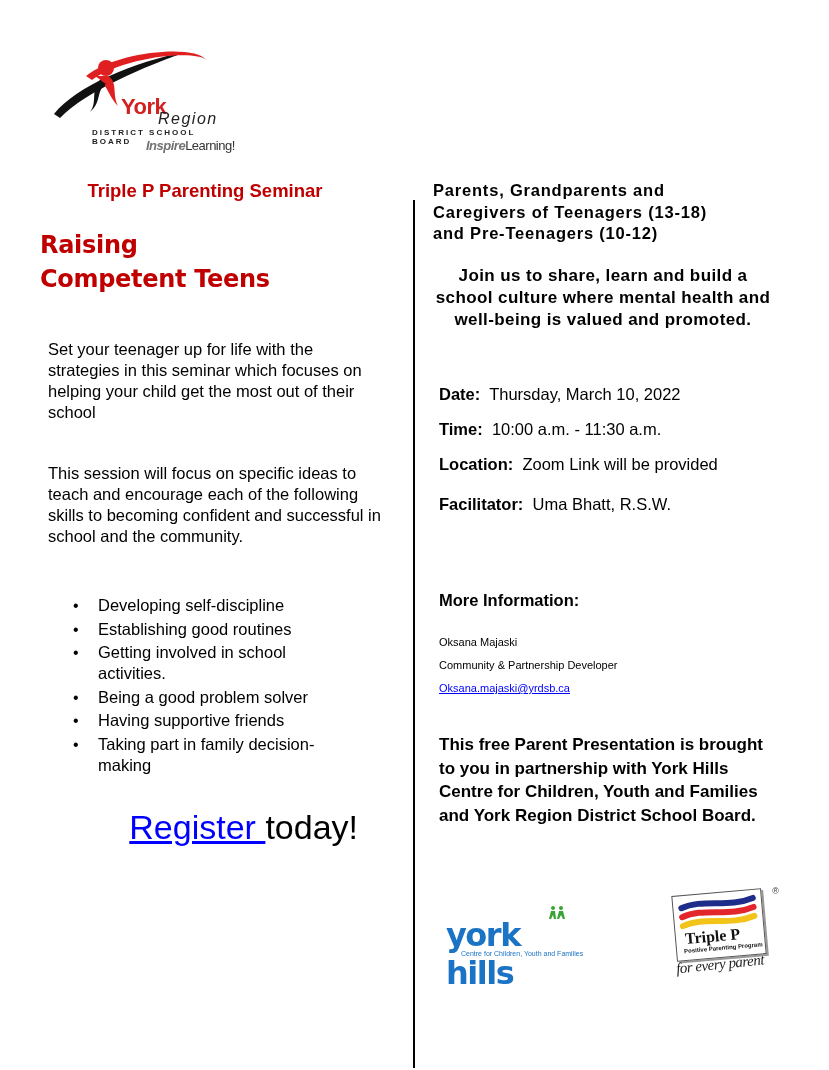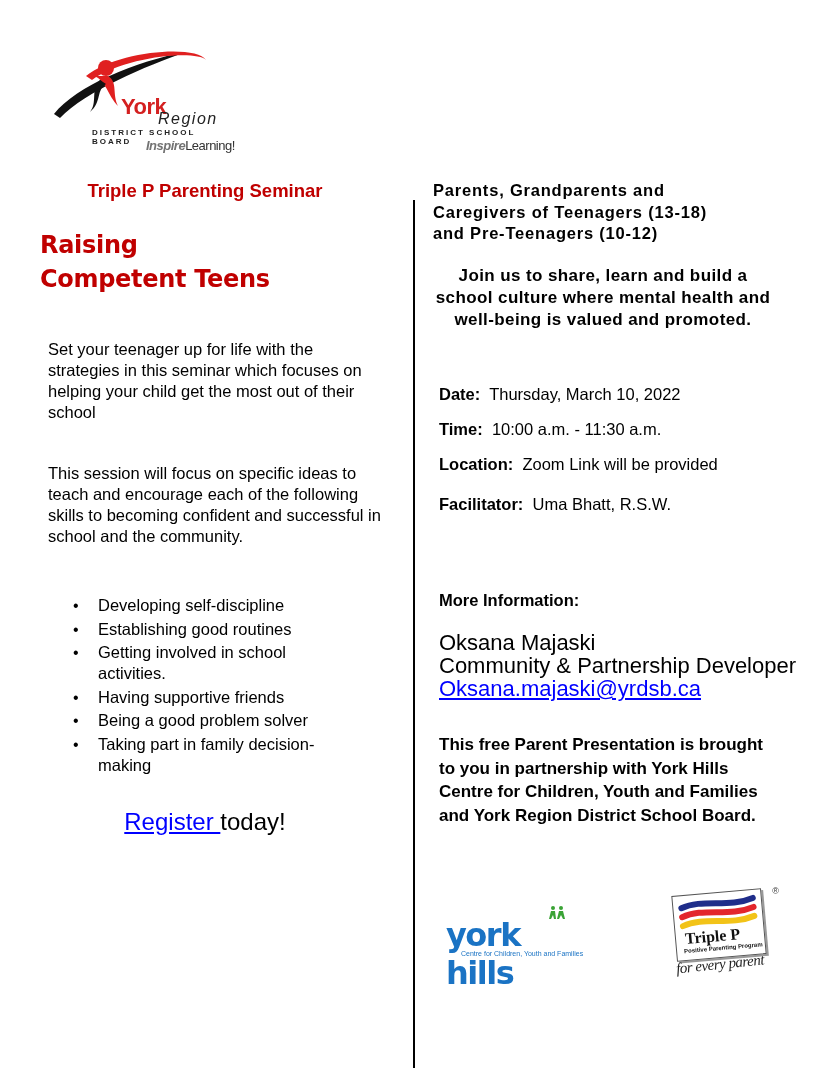--- a/index.html
+++ b/index.html
@@ -18,37 +18,37 @@
     .yr-inspire b { color: #737373; font-style: italic; text-align: right; }
 
     
     .seminar-title { left: 40px; width: 330px; top: 180px; text-align: center; font-weight: bold; font-size: 18.5px; color: #c00000; }
     .main-title { left: 40px; width: 330px; top: 228px; text-align: left; font-weight: bold; font-size: 24px; line-height: 34px; color: #c00000; font-family: "DejaVu Sans", sans-serif; letter-spacing: -0.3px; }
     .intro-para { left: 48px; width: 335px; top: 339px; font-size: 16.5px; line-height: 21px; }
     .session-para { left: 48px; width: 335px; top: 463px; font-size: 16.5px; line-height: 21px; }
     .skills-list { left: 48px; width: 335px; top: 595px; margin: 0; padding: 0; list-style: none; font-size: 16.5px; line-height: 21px; }
     .skills-list li { position: relative; padding-left: 50px; margin-bottom: 2.5px; }
     .skills-list li::before { content: "\2022"; position: absolute; left: 25px; top: 0; font-size: 16px; }
-    .register-line { left: 40px; width: 330px; top: 808px; text-align: center; font-size: 24px; }
+    .register-line { left: 28px; width: 330px; top: 808px; text-align: right; font-size: 34px; }
     .register-link { color: #0000ff; text-decoration: underline; cursor: pointer; }
 
     
     .divider { left: 413px; top: 200px; width: 2px; height: 868px; background: #000; }
 
     
     .audience { left: 433px; width: 340px; top: 180px; text-align: left; font-weight: bold; font-size: 16.5px; line-height: 21.5px; letter-spacing: 0.8px; }
     .join { left: 433px; width: 340px; top: 265px; text-align: center; font-weight: bold; font-size: 17px; line-height: 22px; letter-spacing: 0.4px; }
     .detail { left: 439px; width: 340px; font-size: 16.5px; line-height: 21px; }
     .detail .lbl { font-weight: bold; margin-top: 12px; }
     .d-date { top: 384px; }
     .d-time { top: 419px; }
     .d-loc { top: 454px; }
     .d-fac { top: 494px; }
     .more-info { left: 439px; top: 591px; font-weight: bold; font-size: 16.5px; }
-    .contact { left: 439px; top: 631px; font-size: 22px; line-height: 23px; }
+    .contact { left: 439px; top: 631px; font-size: 11px; line-height: 23px; }
     .email-link { color: #0000ff; text-decoration: underline; cursor: pointer; }
     .partner-text { left: 439px; width: 340px; top: 733px; font-weight: bold; font-size: 17px; line-height: 23.5px; }
 
     
     .yh-logo { left: 446px; top: 906px; width: 150px; height: 55px; }
     .yh-word { position: absolute; left: 0; top: 10px; font: bold 32px "DejaVu Sans", sans-serif; color: #1a73c4; letter-spacing: -1.5px; }
     .yh-sub { position: absolute; left: 15px; top: 44px; font: 7px "Liberation Sans", sans-serif; color: #1a73c4; white-space: nowrap; }
     .yh-figures { position: absolute; left: 102px; top: 0; width: 18px; height: 14px; }
 
     
@@ -80,22 +80,22 @@
 <div class="abs main-title">
   <div>Raising</div>
   <div>Competent Teens</div>
 </div>
 <div class="abs intro-para">Set your teenager up for life with the strategies in this seminar which focuses on helping your child get the most out of their school</div>
 <div class="abs session-para">This session will focus on specific ideas to teach and encourage each of the following skills to becoming confident and successful in school and the community.</div>
 <ul class="abs skills-list">
   <li>Developing self-discipline</li>
   <li>Establishing good routines</li>
   <li style="padding-right:40px">Getting involved in school activities.</li>
+  <li>Being a good problem solver</li>
   <li>Having supportive friends</li>
-  <li>Being a good problem solver</li>
   <li style="padding-right:30px">Taking part in family decision-making</li>
 </ul>
 <div class="abs register-line">
   <a class="register-link">Register </a><span>today!</span>
 </div>
 
 <div class="abs divider"></div>
 
 <div class="abs audience">
   <div>Parents, Grandparents and</div>

